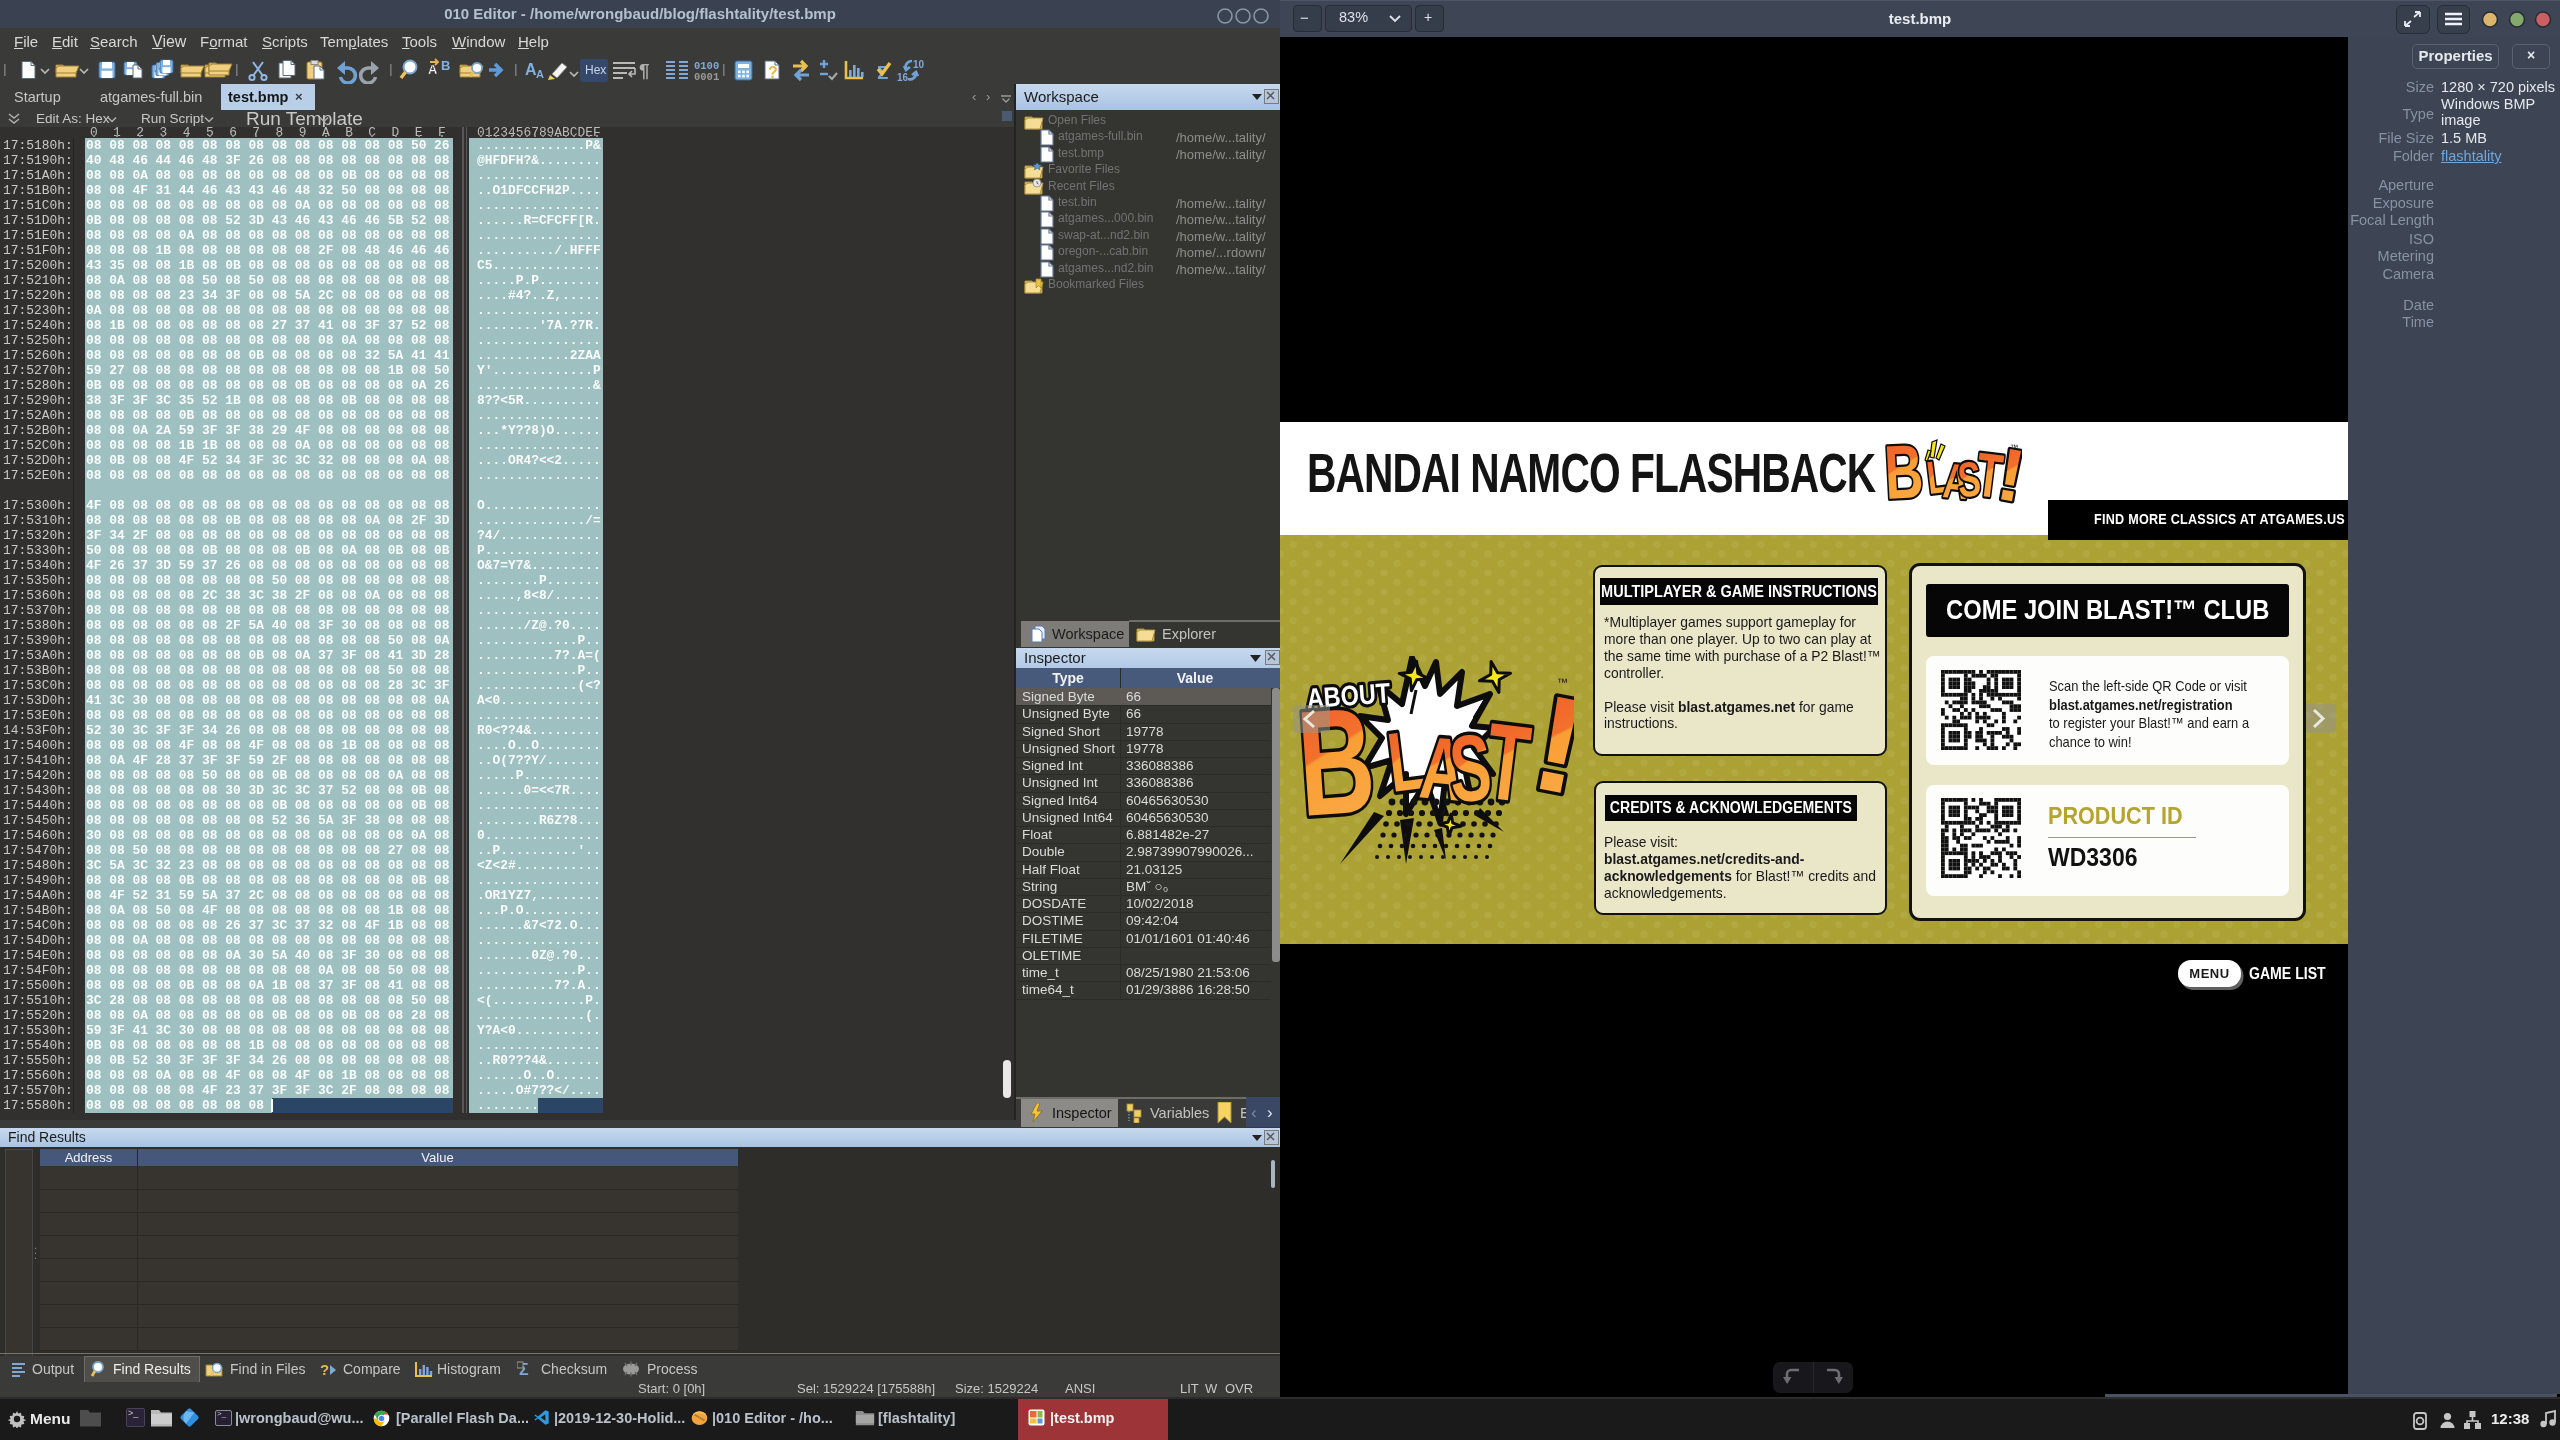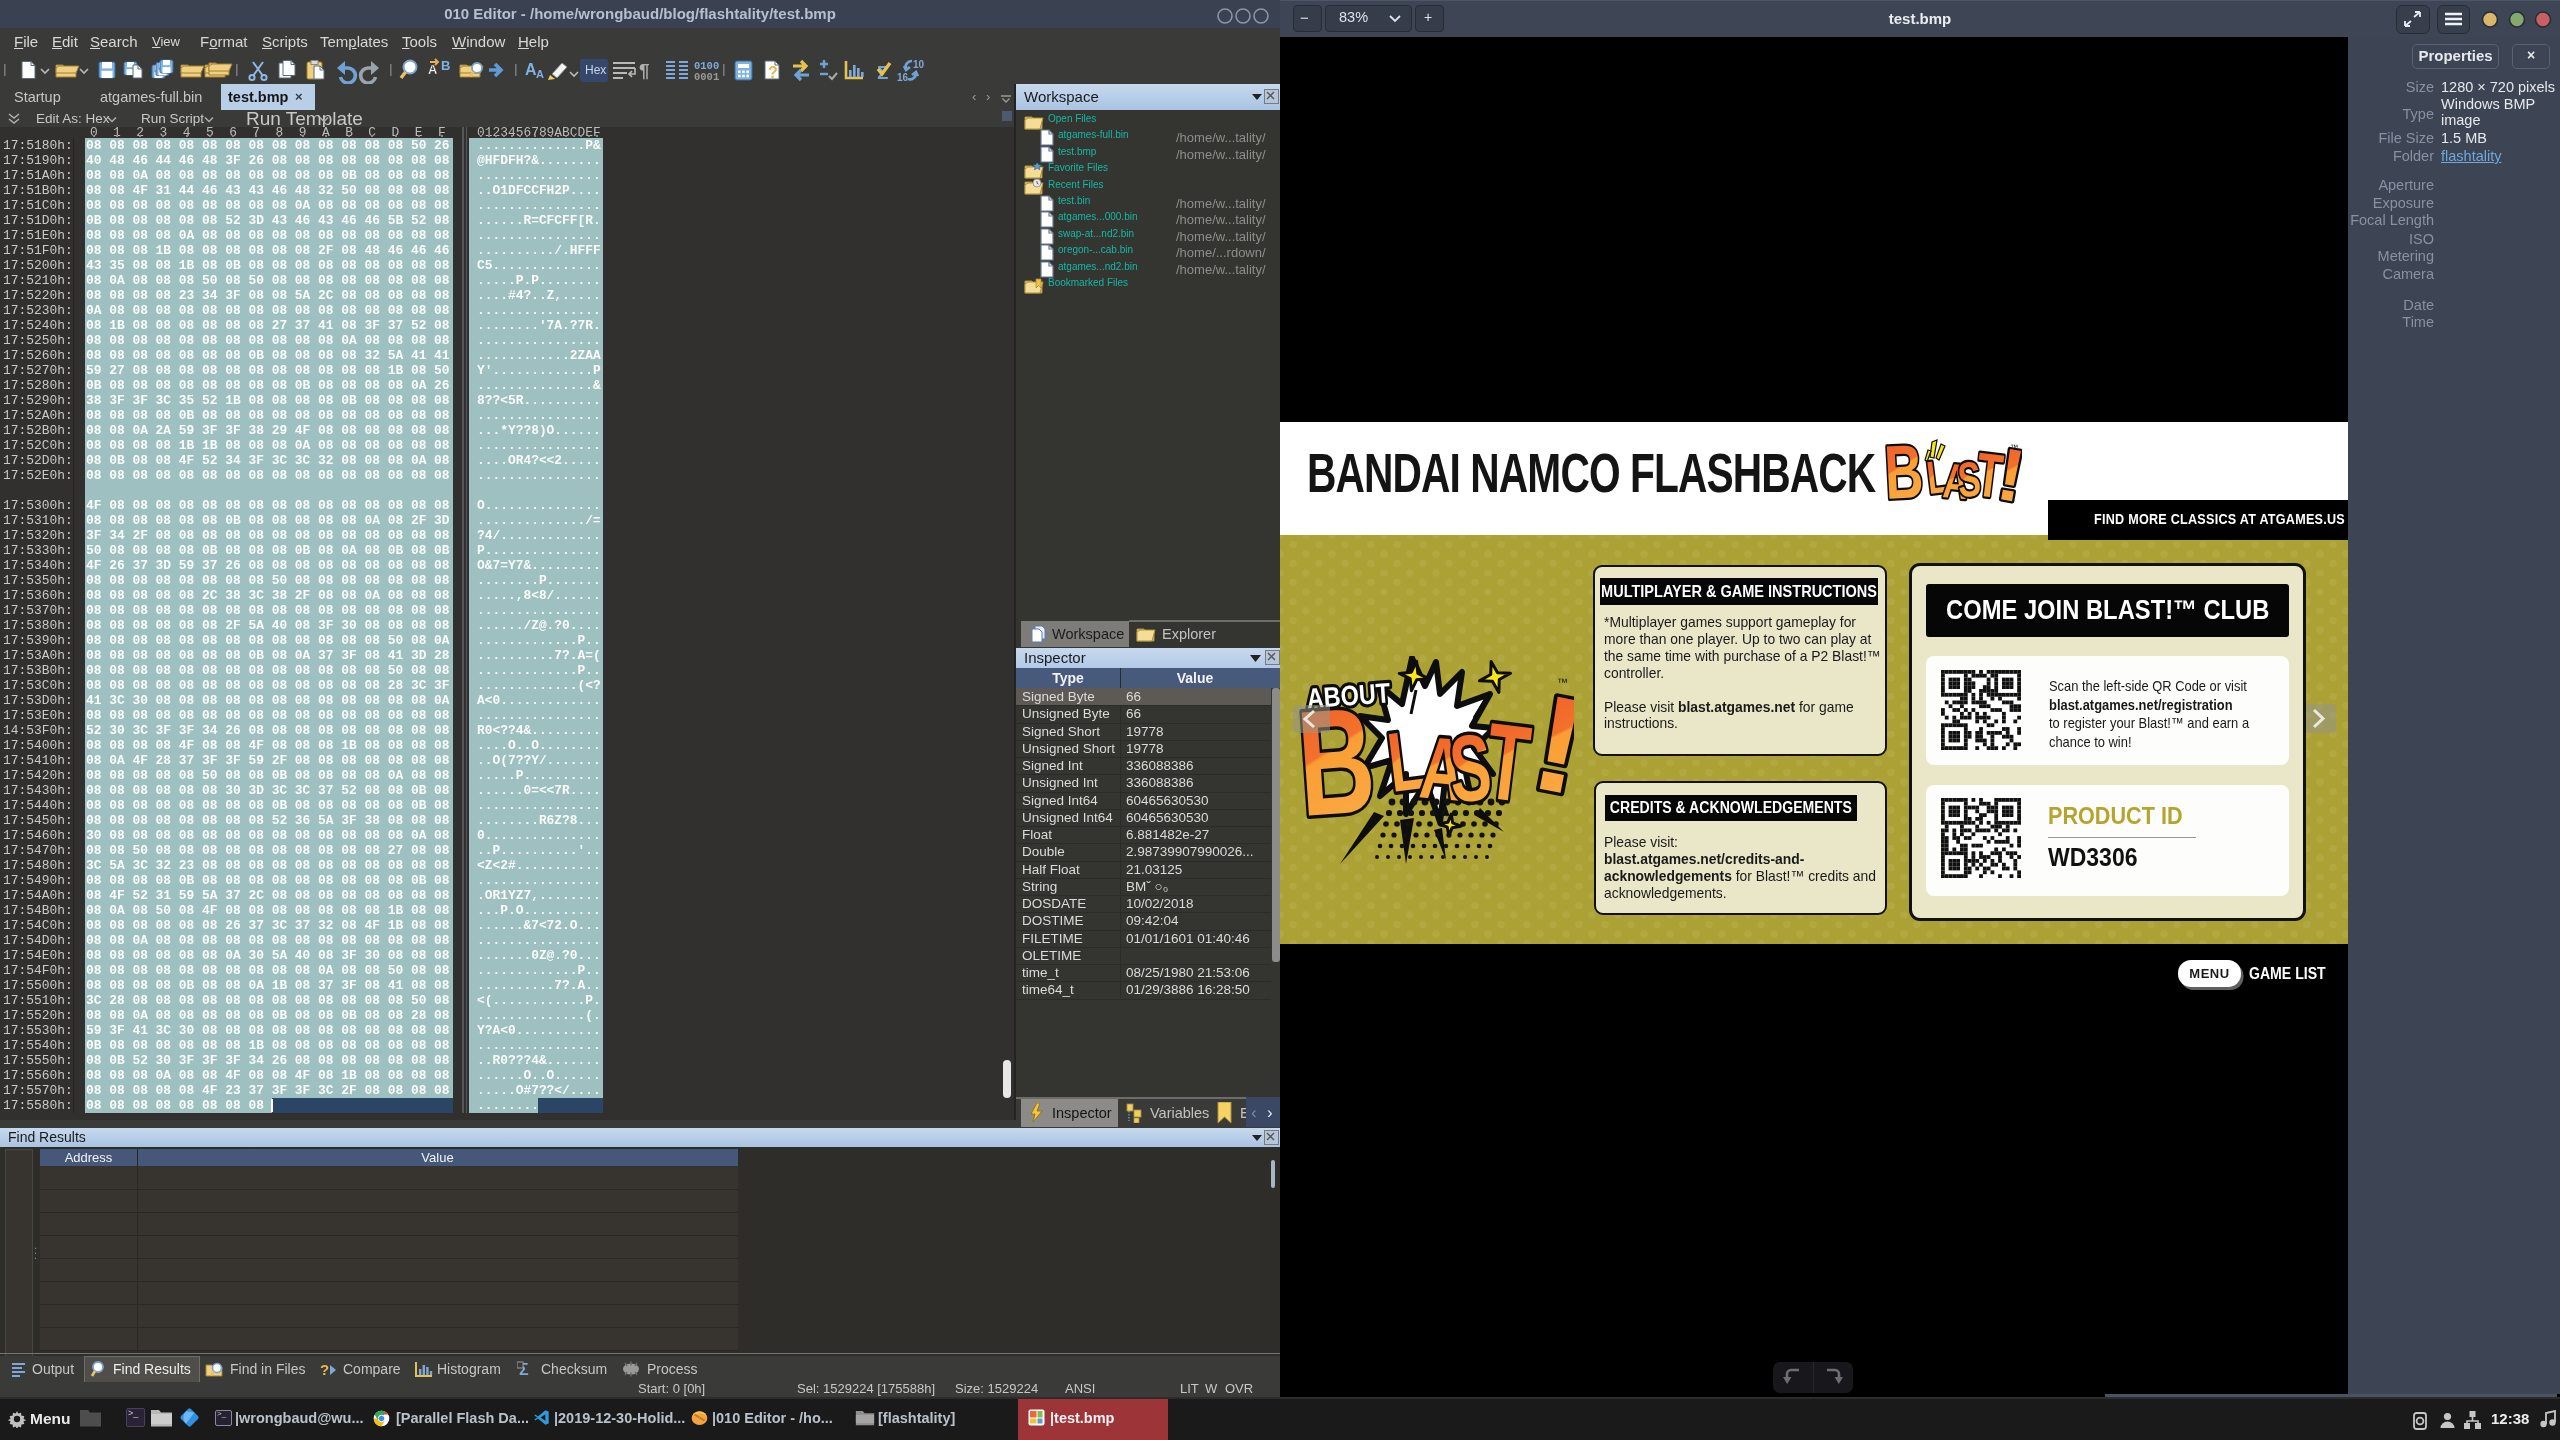--- a/index.html
+++ b/index.html
@@ -2,40 +2,40 @@
 <html><head><meta charset="utf-8">
 <style>
 html,body{margin:0;padding:0;background:#000;}
 #scr{position:relative;width:2560px;height:1440px;overflow:hidden;background:#000;
  font-family:"Liberation Sans",sans-serif;}
 .a{position:absolute;}
 .hexrow{position:absolute;left:0;height:15px;line-height:15px;font-size:12.9px;font-family:"Liberation Mono",monospace;white-space:pre;}
 .adr{position:absolute;left:3px;color:#c9c9c7;}
 .hx{position:absolute;left:86px;color:#fbfdfc;font-weight:bold;}
 .asc{position:absolute;left:477px;color:#fbfdfc;font-weight:bold;}
-.wsit{position:absolute;font-size:10px;color:#14b8a6;white-space:pre;}
+.wsit{position:absolute;font-size:12px;color:#737373;white-space:pre;}
 .wspath{position:absolute;font-size:13px;color:#8d8d8b;white-space:pre;}
 .insrow{position:absolute;left:1016px;width:255px;height:17.25px;font-size:13.5px;color:#dbdbd9;}
 .plabel{position:absolute;font-size:14.5px;color:#8792a4;text-align:right;width:100px;}
 .pval{position:absolute;font-size:14.5px;color:#e5e8ed;}
 </style></head><body>
 <div id="scr">
 
 <div class="a" style="left:0;top:0;width:1280px;height:28px;background:#3a4150;"></div>
 <div class="a" style="left:0;top:0;width:1280px;height:28px;line-height:28px;text-align:center;font-weight:bold;font-size:15px;color:#b4c0d0;">010 Editor - /home/wrongbaud/blog/flashtality/test.bmp</div>
 <svg class="a" style="left:1216px;top:7px;" width="64" height="18" viewBox="0 0 64 18">
  <circle cx="9" cy="9" r="7" fill="none" stroke="#8b96a5" stroke-width="1.6"></circle>
  <circle cx="27" cy="9" r="7" fill="none" stroke="#8b96a5" stroke-width="1.6"></circle>
  <circle cx="45" cy="9" r="7" fill="none" stroke="#8b96a5" stroke-width="1.6"></circle>
 </svg>
 <div class="a" style="left:0;top:28px;width:1280px;height:28px;background:#3a3a38;"></div>
 <div class="a" style="left:14px;top:28px;height:28px;line-height:28px;font-size:15px;color:#d8d8d6;"><span style="text-decoration:underline;">F</span>ile</div>
 <div class="a" style="left:52px;top:28px;height:28px;line-height:28px;font-size:15px;color:#d8d8d6;"><span style="text-decoration:underline;">E</span>dit</div>
 <div class="a" style="left:90px;top:28px;height:28px;line-height:28px;font-size:15px;color:#d8d8d6;"><span style="text-decoration:underline;">S</span>earch</div>
-<div class="a" style="left:152px;top:28px;height:28px;line-height:28px;font-size:13px;color:#d8d8d6;"><span style="text-decoration:underline;">V</span>iew</div>
+<div class="a" style="left:152px;top:28px;height:28px;line-height:28px;font-size:16px;color:#d8d8d6;"><span style="text-decoration:underline;">V</span>iew</div>
 <div class="a" style="left:200px;top:28px;height:28px;line-height:28px;font-size:15px;color:#d8d8d6;">F<span style="text-decoration:underline;">o</span>rmat</div>
 <div class="a" style="left:262px;top:28px;height:28px;line-height:28px;font-size:15px;color:#d8d8d6;"><span style="text-decoration:underline;">S</span>cripts</div>
 <div class="a" style="left:320px;top:28px;height:28px;line-height:28px;font-size:15px;color:#d8d8d6;">Tem<span style="text-decoration:underline;">p</span>lates</div>
 <div class="a" style="left:402px;top:28px;height:28px;line-height:28px;font-size:15px;color:#d8d8d6;"><span style="text-decoration:underline;">T</span>ools</div>
 <div class="a" style="left:452px;top:28px;height:28px;line-height:28px;font-size:15px;color:#d8d8d6;"><span style="text-decoration:underline;">W</span>indow</div>
 <div class="a" style="left:518px;top:28px;height:28px;line-height:28px;font-size:15px;color:#d8d8d6;"><span style="text-decoration:underline;">H</span>elp</div>
 <div class="a" style="left:0;top:56px;width:1280px;height:28px;background:#3a3a38;"></div>
 <svg class="a" style="left:0;top:56px;" width="1016" height="28" viewBox="0 0 1016 28">
 <rect x="4" y="8" width="1.6" height="12" fill="#77777a"></rect>
       <path d="M22,5.5 h9 l4,4 v13 h-13 z" fill="#fdfdfd" stroke="#5a6a7a" stroke-width="1"></path>

